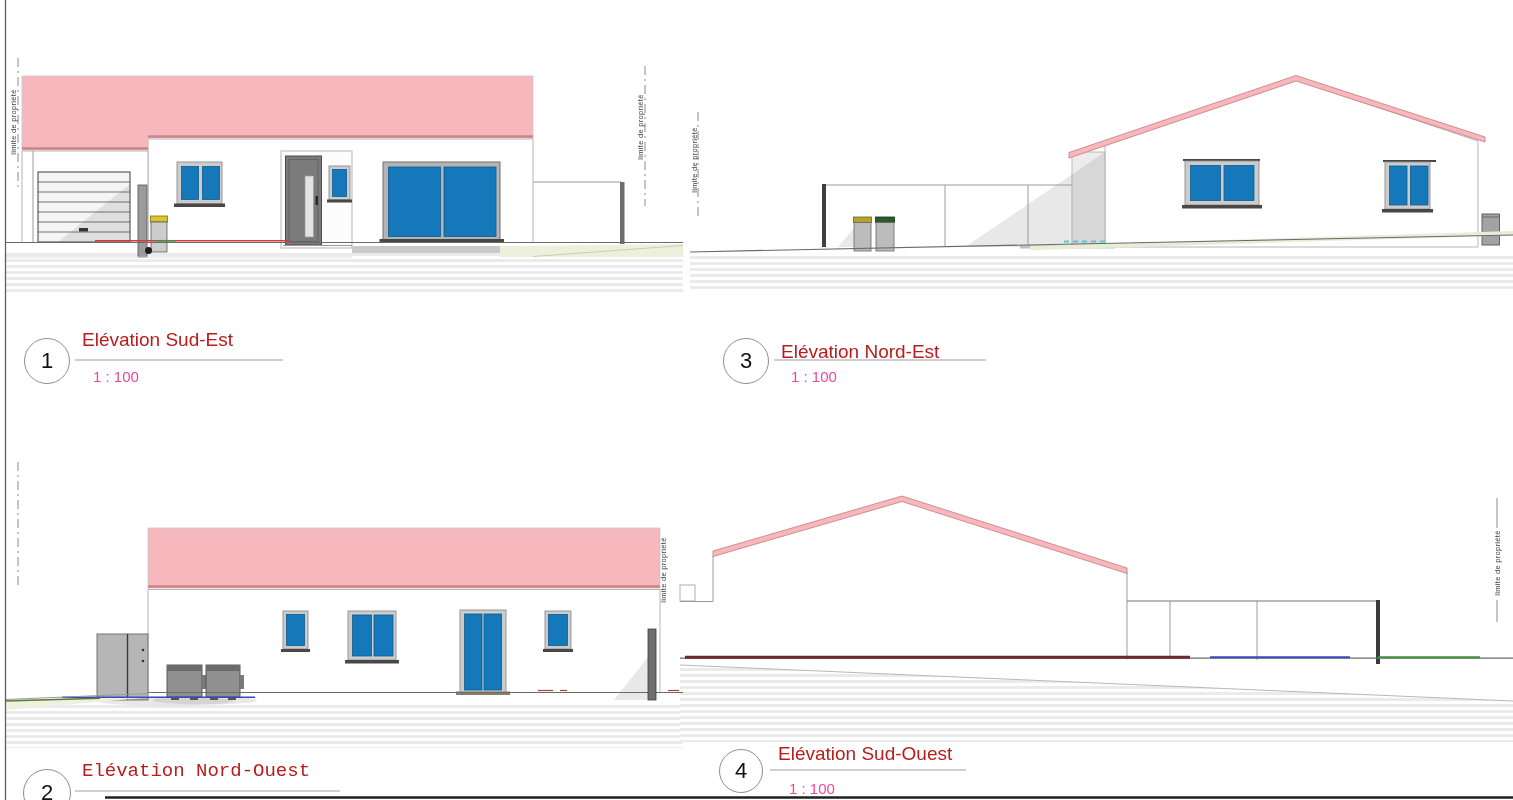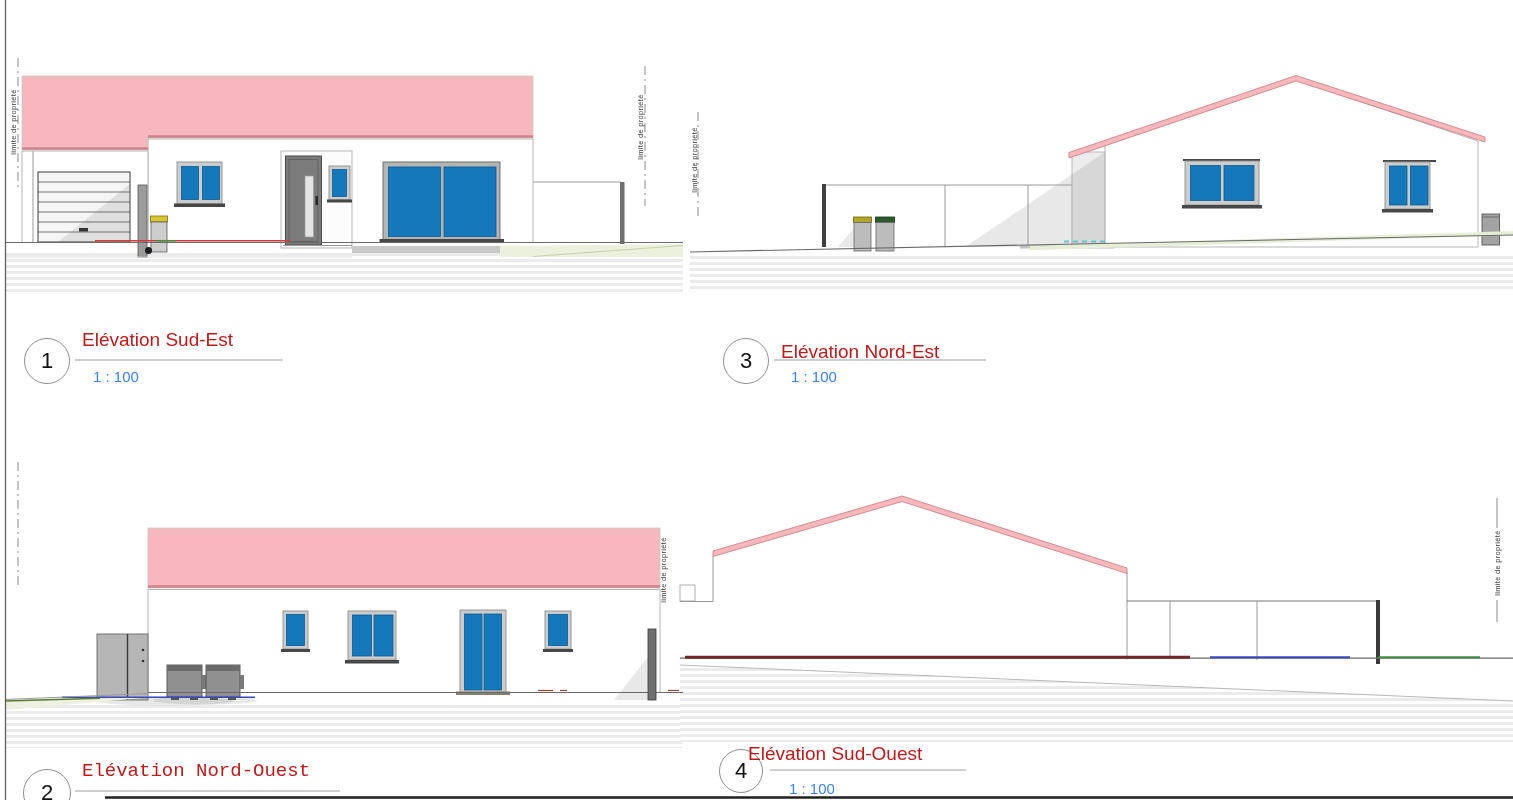--- a/index.html
+++ b/index.html
@@ -39,21 +39,21 @@
     position:absolute;font-size:7.5px;color:#3c3c3c;letter-spacing:0.3px;
     white-space:nowrap;transform:translate(-50%,-50%) rotate(-90deg);
   }
   .vcircle{
     position:absolute;border:1.2px solid #8f8f8f;border-radius:50%;
     display:flex;align-items:center;justify-content:center;
     font-size:22px;color:#111;background:#fff;box-sizing:border-box;
   }
   .vtitle{position:absolute;font-size:19px;color:#b91c1c;white-space:nowrap;}
   .vline{position:absolute;height:2px;background:#cfcfcf;}
-  .vscale{position:absolute;font-size:15px;color:#3b82f6;white-space:nowrap;}
+  .vscale{position:absolute;font-size:15px;color:#ec4899;white-space:nowrap;}
 </style>
 </head>
 <body>
 
 <div id="sheet">
 
   <div class="hatch" style="left:5px;top:253px;width:678px;height:40px;"></div>
   <div class="hatch" style="left:690px;top:256px;width:823px;height:36px;"></div>
   <div class="hatch" style="left:5px;top:705px;width:678px;height:43px;"></div>
   <div class="hatch" style="left:680px;top:662px;width:833px;height:80px;"></div>
@@ -300,18 +300,18 @@
       <span>2</span>
     </div>
     <div class="vtitle" style="left:82px;top:760px;font-family:Liberation Mono, monospace;">Elévation Nord-Ouest</div>
     <div class="vline" style="left:75px;top:790px;width:265px;"></div>
   </div>
 
   <div>
     <div class="vcircle" style="left:719px;top:749px;width:44px;height:44px;">
       <span>4</span>
     </div>
-    <div class="vtitle" style="left:748px;top:743px;">Elévation Sud-Ouest</div>
+    <div class="vtitle" style="left:778px;top:743px;">Elévation Sud-Ouest</div>
     <div class="vline" style="left:770px;top:769px;width:196px;"></div>
     <div class="vscale" style="left:789px;top:780px;">1 : 100</div>
   </div>
 
 </div>
 
 </body></html>

